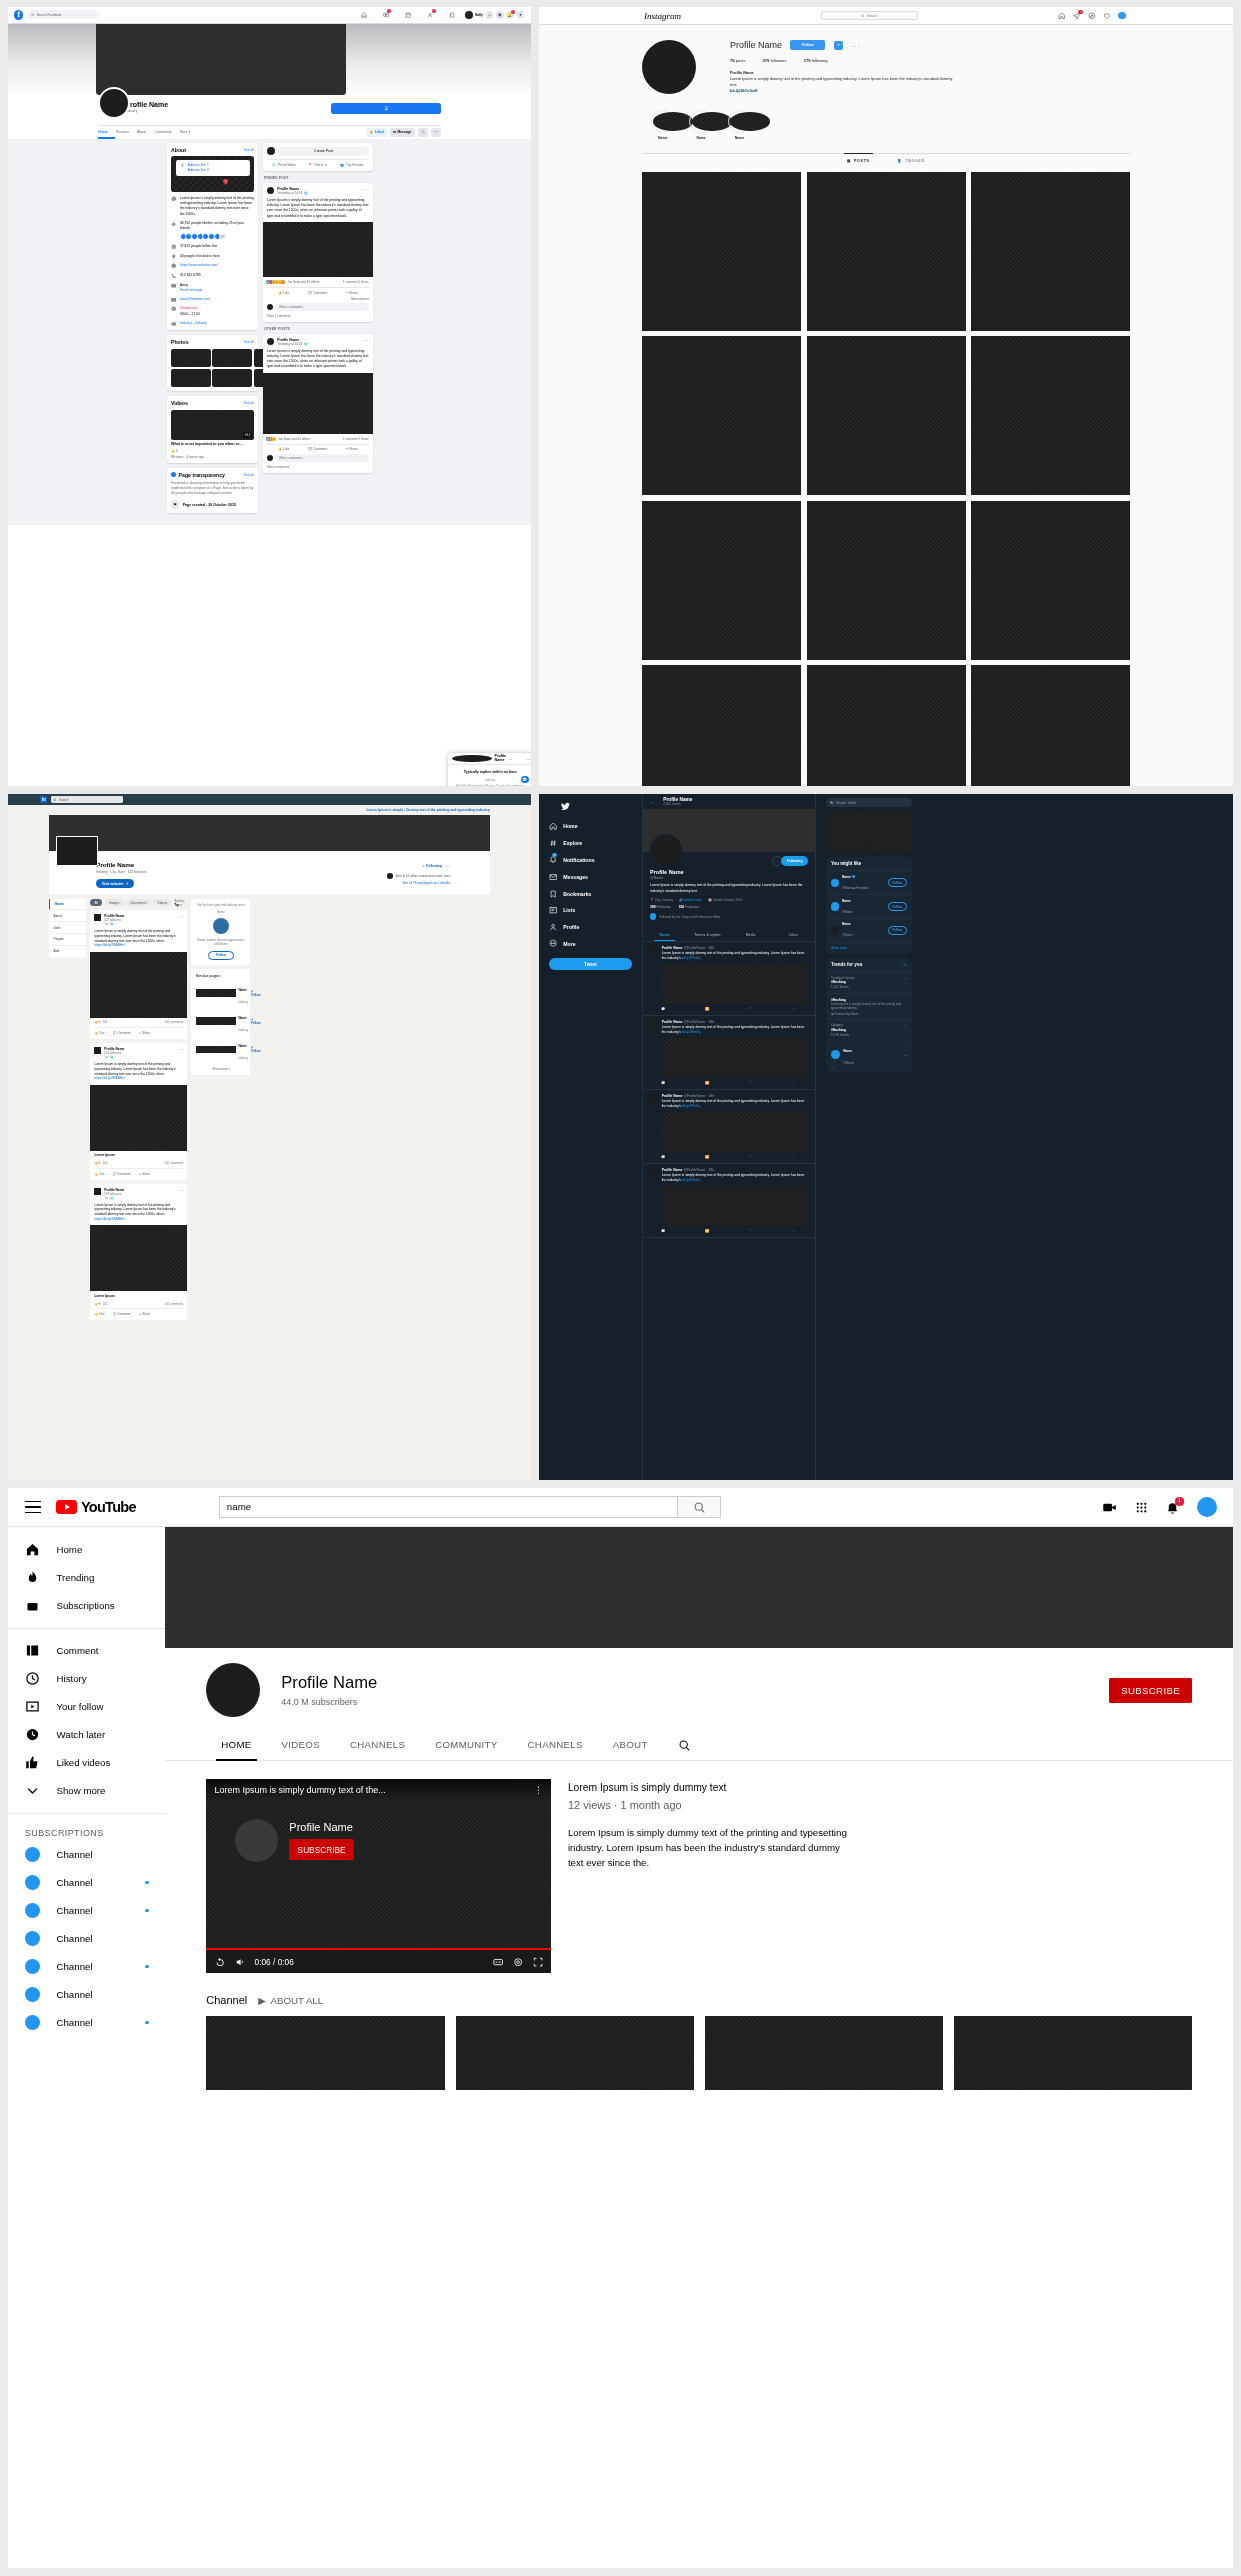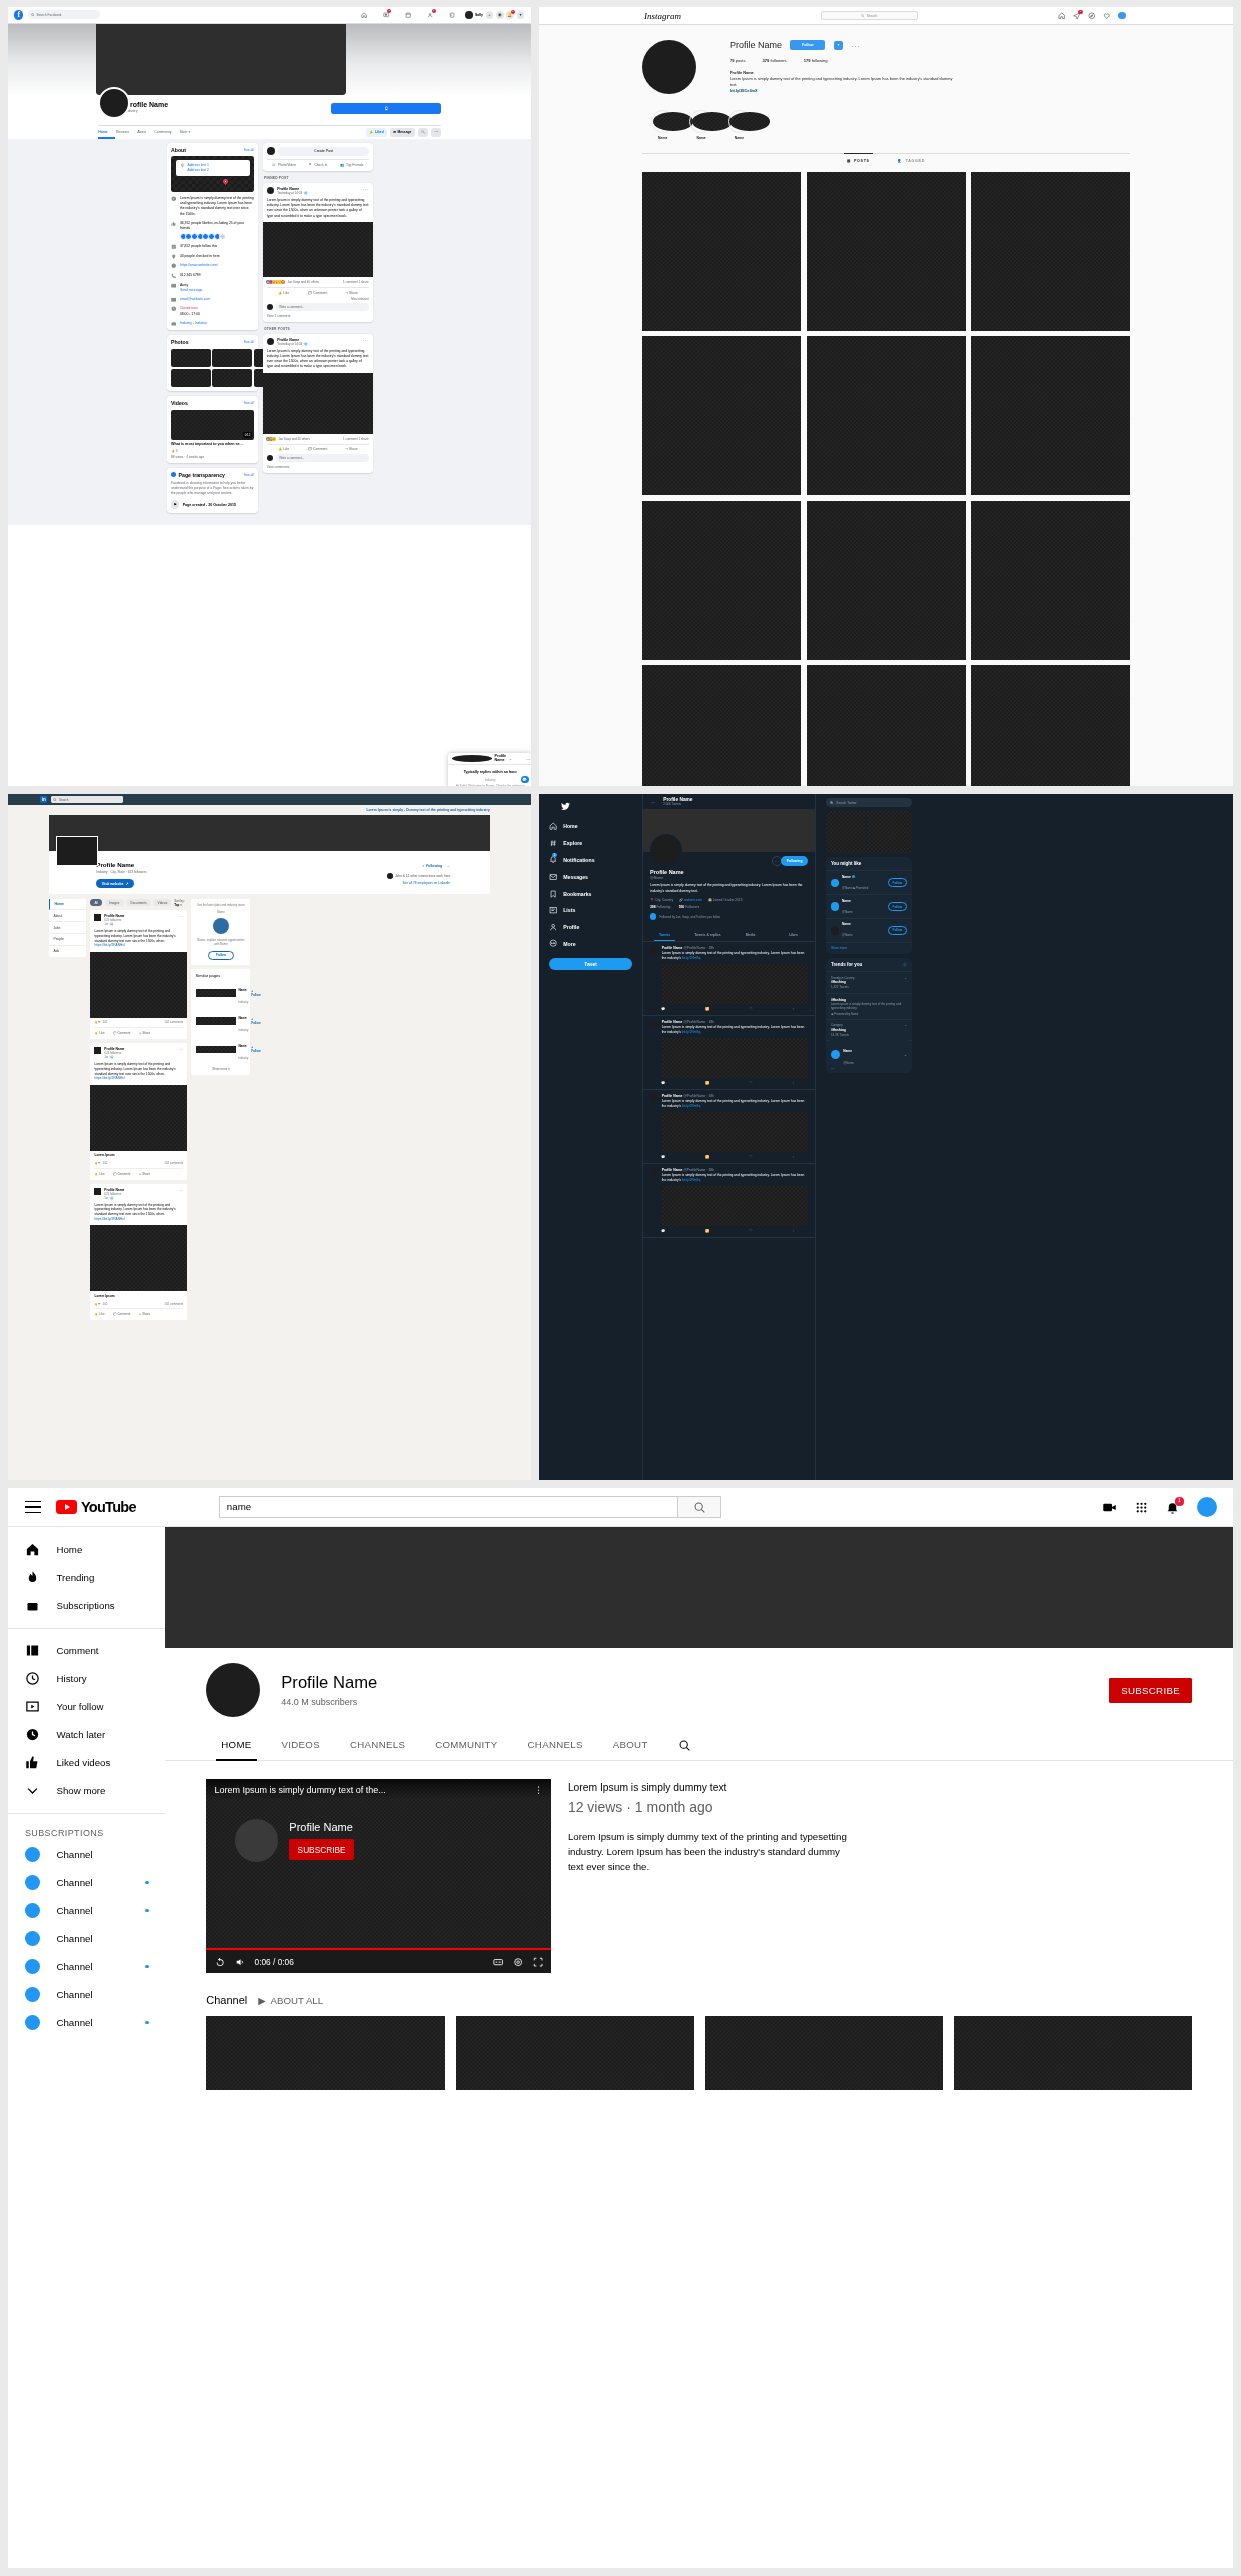--- a/index.html
+++ b/index.html
@@ -313,21 +313,21 @@
   .yt-pctr .nm { color:#fff; font-size:11px; }
   .yt-pctr .sb { margin-top:6.2px; background:#cc0000; color:#fff; font-size:8.3px; font-weight:500; padding:5.5px 8.3px; border-radius:1.4px; display:inline-block; }
   .yt-pbar { position:absolute; left:0; right:0; bottom:0; }
   .yt-prog { height:2.1px; background:#5a5a5a; }
   .yt-prog i { display:block; height:100%; width:100%; background:#ff0000; }
   .yt-pctls { height:23.4px; background:#1a1a1a; display:flex; align-items:center; gap:9.7px; padding:0 8.3px; color:#fff; font-size:8.3px; }
   .yt-pctls svg { width:10.3px; height:10.3px; fill:#fff; }
   .yt-pctls .sp { margin-left:auto; display:flex; gap:9.7px; align-items:center; }
   .yt-fmeta { flex:1; padding-top:2.8px; }
   .yt-ftitle { font-size:10.3px; color:#030303; }
-  .yt-fviews { font-size:14px; color:#606060; margin-top:6.2px; }
+  .yt-fviews { font-size:11px; color:#606060; margin-top:6.2px; }
   .yt-fdesc { font-size:9.7px; color:#030303; line-height:1.55; margin-top:14px; max-width:290px; }
   .yt-shelf { padding:21px 41px 0; }
   .yt-sh { display:flex; align-items:center; gap:11px; }
   .yt-shn { font-size:11px; font-weight:500; color:#030303; }
   .yt-pall { display:flex; align-items:center; gap:4.8px; font-size:9.7px; color:#606060; }
   .yt-row { display:flex; gap:11px; margin-top:9.7px; }
   .yt-row div { flex:1; height:74px; }
 </style>
 </head>
 <body>

